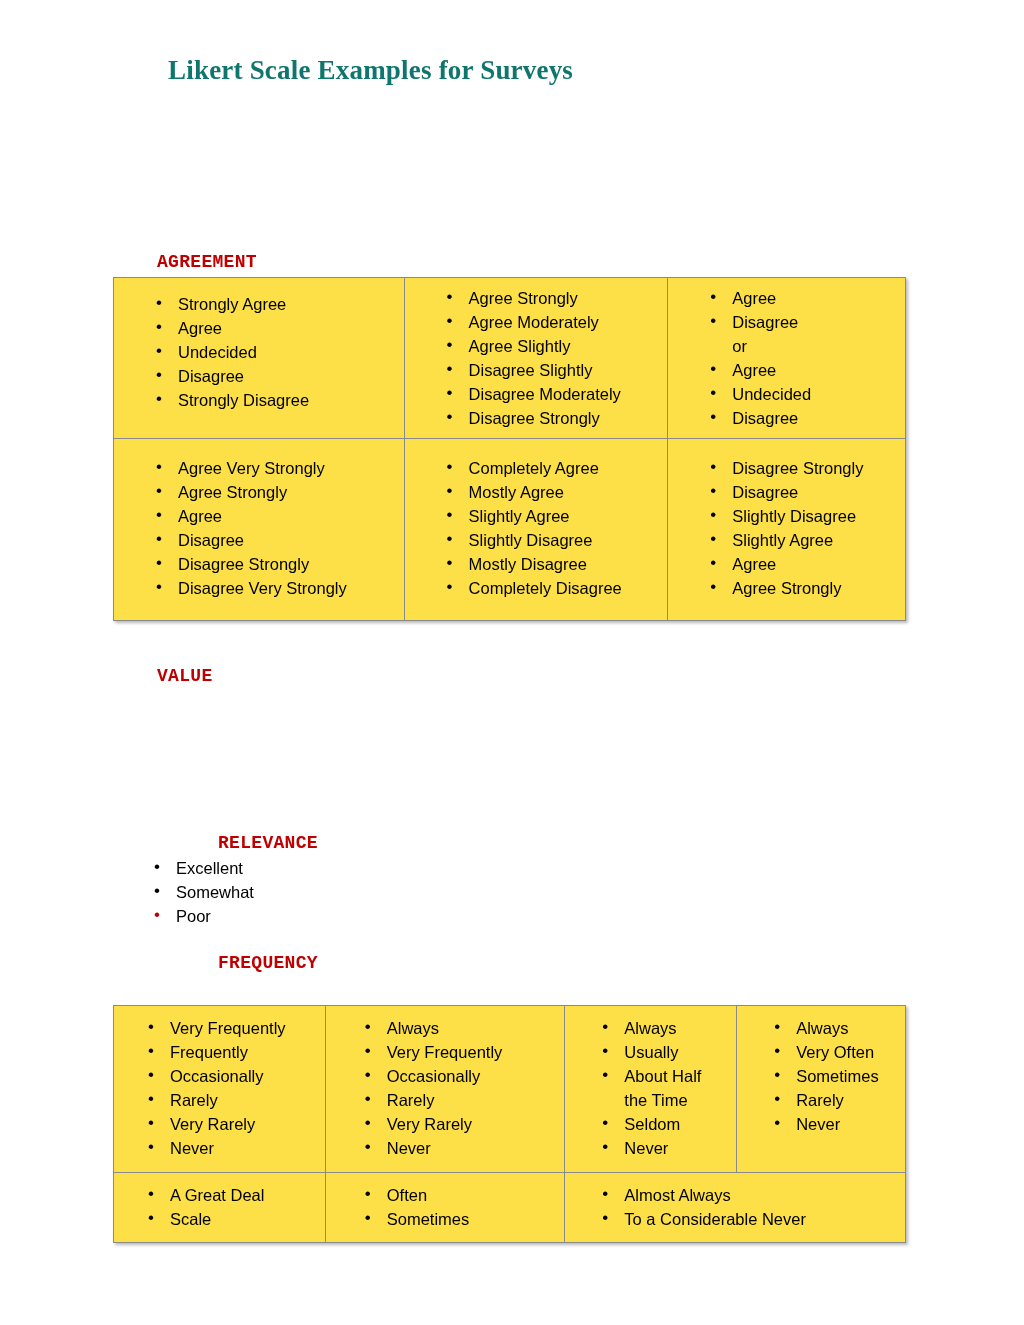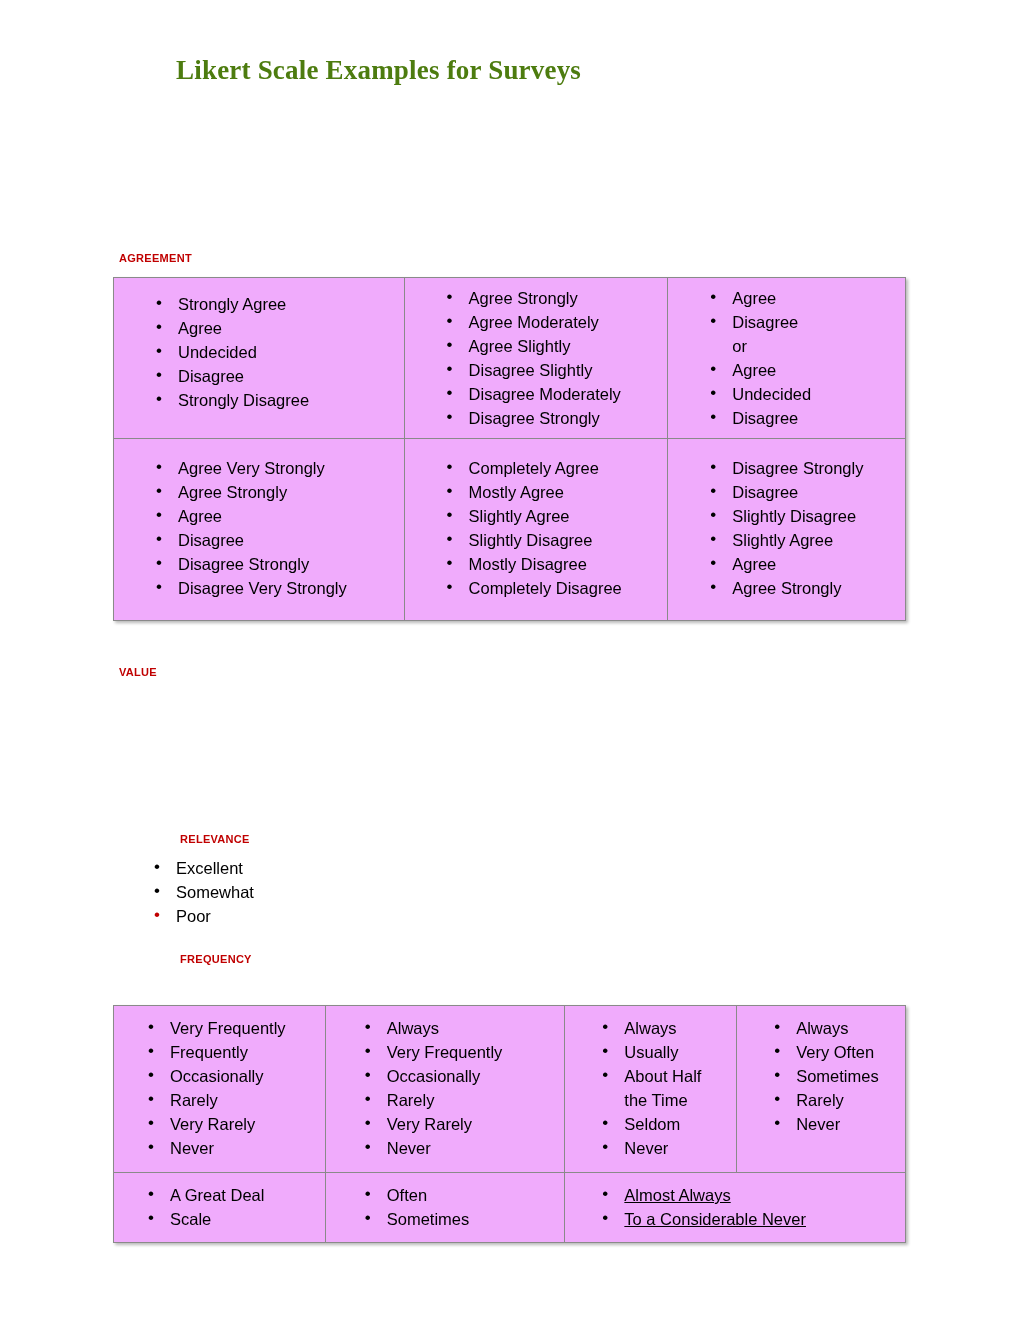--- a/index.html
+++ b/index.html
@@ -20,57 +20,58 @@
   .page {
     position: relative;
     width: 1024px;
     height: 1325px;
     background: #ffffff;
   }
 
   
   .doc-title {
     position: absolute;
-    left: 176px;
+    left: 168px;
     top: 55px;
     font-family: "Liberation Serif", "DejaVu Serif", serif;
     font-weight: bold;
     font-size: 27px;
     letter-spacing: 0.2px;
-    color: #4d7c0f;
+    color: #0f766e;
     white-space: nowrap;
   }
 
   
   .section-head {
     position: absolute;
-    font-family: Liberation Sans, sans-serif;
+    font-family: Liberation Mono, monospace;
     font-weight: bold;
-    font-size: 11px;
+    font-size: 18px;
     letter-spacing: 0.3px;
     color: #C00000;
     white-space: nowrap;
+    margin-left: 38px;
   }
   #head-agreement { left: 119px; top: 252px; }
   #head-value     { left: 119px; top: 666px; }
   #head-relevance { left: 180px; top: 833px; }
   #head-frequency { left: 180px; top: 953px; }
 
   
   .tbl {
     position: absolute;
     border-collapse: collapse;
     background: #ffffff;
     box-shadow: 2px 2px 3px rgba(0,0,0,0.28);
   }
   .tbl td {
     border: 1px solid #8a8a8a;
     vertical-align: top;
     padding: 0;
-    background: #f0abfc;
+    background: #fde047;
   }
 
   #table-agreement { left: 113px; top: 277px; width: 793px; }
   #table-frequency { left: 113px; top: 1005px; width: 793px; }
 
   
   ul.blist {
     list-style: none;
     margin: 0;
     padding: 0;
@@ -290,21 +291,21 @@
         </td>
         <td>
           <div class="cellbox-tight" style="padding-left:35px;">
             <ul class="blist">
               <li class="bul">Often</li>
               <li class="bul">Sometimes</li>
             </ul>
           </div>
         </td>
         <td colspan="2">
-          <div class="cellbox-tight" style="padding-left:33px;text-decoration:underline;">
+          <div class="cellbox-tight" style="padding-left:33px;">
             <ul class="blist">
               <li class="bul">Almost Always</li>
               <li class="bul">To a Considerable Never</li>
             </ul>
           </div>
         </td>
       </tr>
     </tbody>
   </table>
 

